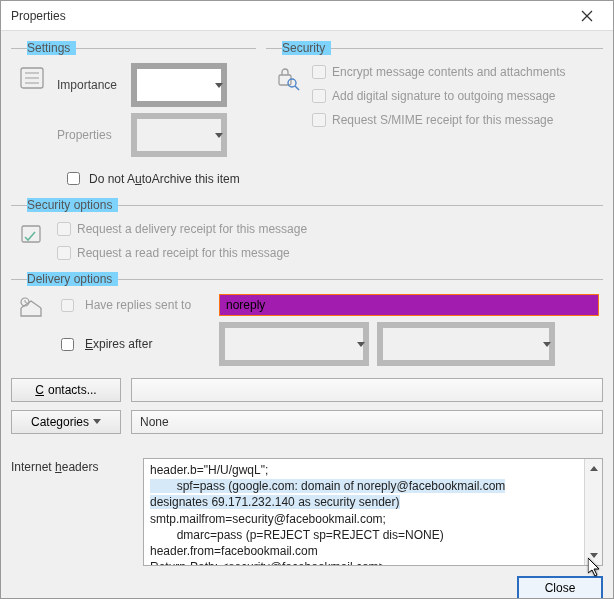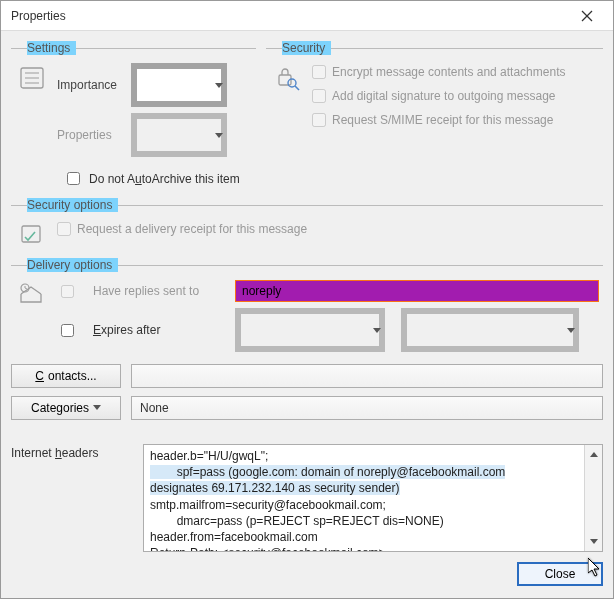--- a/index.html
+++ b/index.html
@@ -88,21 +88,21 @@
   .chk-row input[type=checkbox] { width: 14px; height: 14px; margin: 0; }
   .chk-row label { color: #444; }
   .chk-row.dim label { color: #999; }
   .autoarchive-row {
     display: flex; align-items: center; gap: 6px;
     padding: 2px 0 6px 52px;
   }
   .delivery-grid {
     flex: 1; display: flex; flex-direction: column; gap: 6px;
   }
-  .delivery-line { display: flex; align-items: center; gap: 16px; }
+  .delivery-line { display: flex; align-items: center; gap: 8px; }
   .delivery-label { min-width: 126px; color: #999; }
   .delivery-label.on { color: #333; }
   .txt {
     height: 22px; border: 1px solid #f97316; background: #a21caf;
     padding: 8px 6px; font-family: inherit; font-size: 12px;
   }
   .btn {
     height: 24px;
     border: 1px solid #adadad;
     background: linear-gradient(#f8f8f8,#e8e8e8);
@@ -281,20 +281,24 @@
         <div class="icon-cell">
           <svg width="26" height="26" viewBox="0 0 26 26">
               <rect x="3" y="4" width="18" height="16" rx="1.5" fill="none" stroke="#888" stroke-width="1.3"></rect>
               <path d="M6 15 l3 3 l7 -8" fill="none" stroke="#4a8" stroke-width="1.6"></path>
             </svg>
         </div>
         <div class="form-rows">
           <div class="chk-row dim">
               <input type="checkbox" disabled="" style="">
               <label>Request a delivery receipt for this message</label>
+            </div>
+          <div class="chk-row dim">
+              <input type="checkbox" disabled="" style="">
+              <label>Request a read receipt for this message</label>
             </div>
         </div>
       </div>
     </fieldset>
 
     <fieldset class="group">
       <legend>Delivery options</legend>
       <div class="delivery-body">
         <div class="icon-cell">
           <svg width="28" height="26" viewBox="0 0 28 26">

